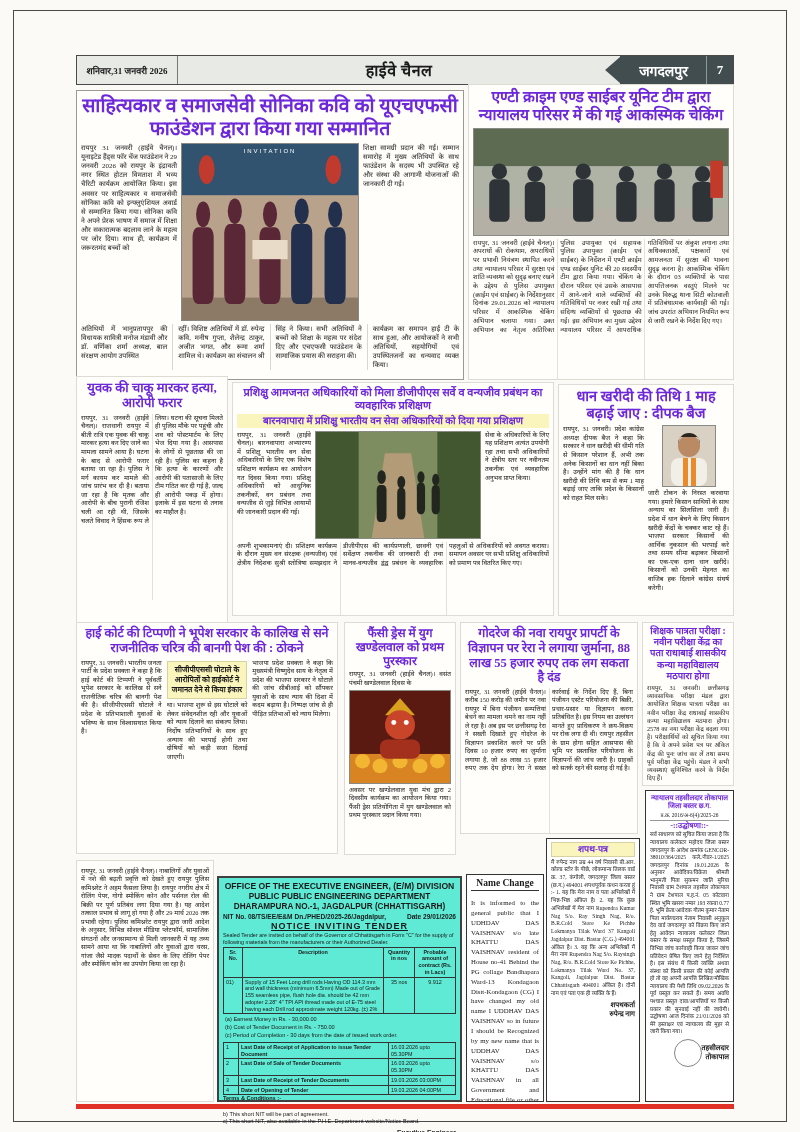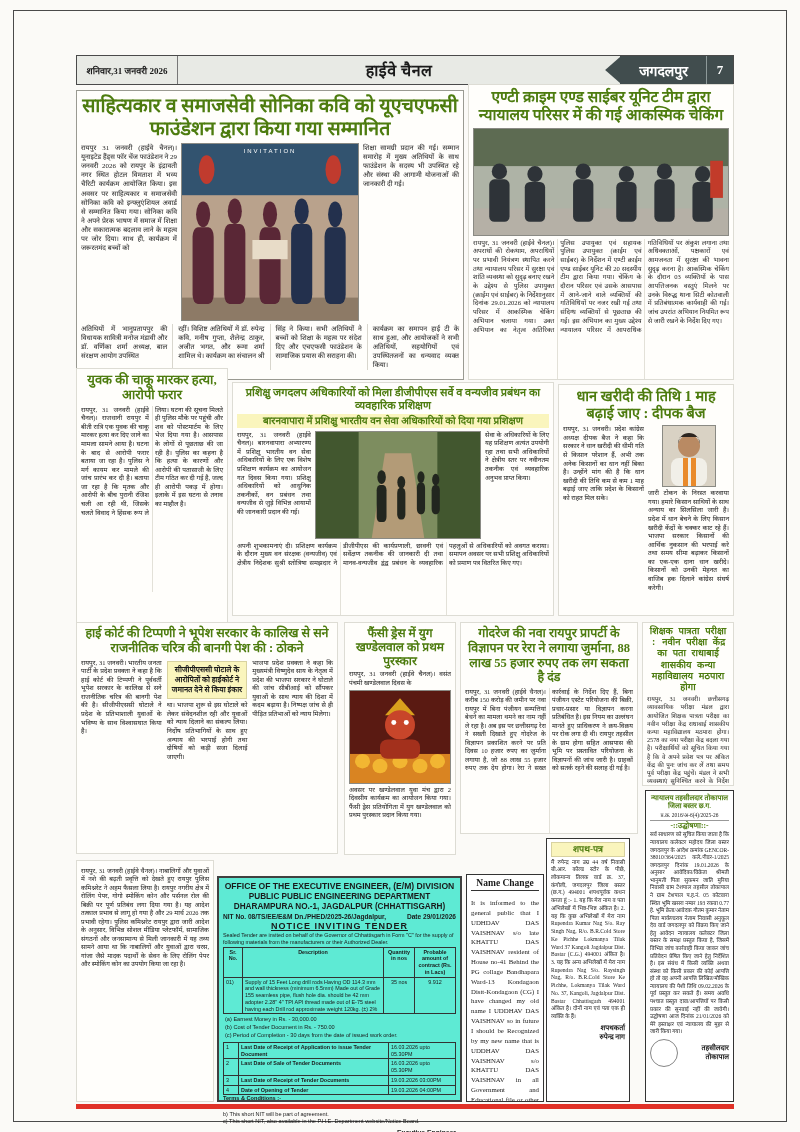--- a/index.html
+++ b/index.html
@@ -16,21 +16,21 @@
             font-weight:bold;font-size:16px;letter-spacing:.5px;}
   .edition-box{display:flex;align-items:stretch;background:#414d4e;color:#fff;}
   .chev{width:16px;background:#414d4e;clip-path:polygon(100% 0,100% 100%,0 50%);
         margin-left:-15px;align-self:center;height:100%;}
   .ed-name{display:flex;align-items:center;padding:0 18px;font-weight:bold;font-size:14px;}
   .ed-no{display:flex;align-items:center;justify-content:center;width:26px;
          border-left:1px solid #8e9a9a;font-weight:bold;font-size:13px;}
   
   .art{background:#fffefb;border:1px solid #c9c8c0;padding:3px 4px;overflow:hidden;}
   .art.plain{border-color:#dddcd4;}
-  .hl{font-weight:bold;text-align:center;line-height:1.18;color:#4d7c0f;}
+  .hl{font-weight:bold;text-align:center;line-height:1.18;color:#6d28d9;}
   .body{font-size:6.9px;line-height:1.32;text-align:justify;color:#222;}
   .cols2{column-count:2;column-gap:6px;column-rule:1px solid #e3e1d8;}
   .cols3{column-count:3;column-gap:6px;column-rule:1px solid #e3e1d8;}
   .yellow{background:#faf5bd;}
   .photo{position:relative;border:1px solid #8a8a84;overflow:hidden;background:#bdb4a5;}
   .photo svg{display:block;width:100%;height:100%;}
   .ph-label{position:absolute;top:4px;left:0;right:0;text-align:center;color:#fff;
             font-family:"Liberation Sans",sans-serif;font-size:6px;letter-spacing:2px;}
   .inset{border:1px solid #d8d2a0;background:#faf5bd;font-weight:bold;text-align:center;
          font-size:7.6px;line-height:1.35;padding:3px 2px;margin:2px 0;}
@@ -135,27 +135,27 @@
             <rect x="71" y="19" width="8" height="16" rx="2"></rect>
           <circle cx="90" cy="17" r="3"></circle>
             <rect x="86" y="20" width="8" height="15" rx="2"></rect>
         </g>
         <rect x="93" y="12" width="5" height="14" fill="#c23b2a"></rect>
       </svg>
     </div>
     <div class="body cols3" style="margin-top:3px;height:148px;font-size:6.6px;">रायपुर, 31 जनवरी (हाईवे चैनल)। अपराधों की रोकथाम, अपराधियों पर प्रभावी नियंत्रण स्थापित करने तथा न्यायालय परिसर में सुरक्षा एवं शांति व्यवस्था को सुदृढ़ बनाए रखने के उद्देश्य से पुलिस उपायुक्त (क्राईम एवं साईबर) के निर्देशानुसार दिनांक 29.01.2026 को न्यायालय परिसर में आकस्मिक चेकिंग अभियान चलाया गया। उक्त अभियान का नेतृत्व अतिरिक्त पुलिस उपायुक्त एवं सहायक पुलिस उपायुक्त (क्राईम एवं साईबर) के निर्देशन में एण्टी क्राईम एण्ड साईबर यूनिट की 20 सदस्यीय टीम द्वारा किया गया। चेकिंग के दौरान परिसर एवं उसके आसपास में आने-जाने वाले व्यक्तियों की गतिविधियों पर नजर रखी गई तथा संदिग्ध व्यक्तियों से पूछताछ की गई। इस अभियान का मुख्य उद्देश्य न्यायालय परिसर में आपराधिक गतिविधियों पर अंकुश लगाना तथा अधिवक्ताओं, पक्षकारों एवं आमजनता में सुरक्षा की भावना सुदृढ़ करना है। आकस्मिक चेकिंग के दौरान 03 व्यक्तियों के पास आपत्तिजनक वस्तुएं मिलने पर उनके विरुद्ध थाना सिटी कोतवाली में प्रतिबंधात्मक कार्यवाही की गई। जांच उपरांत अभियान नियमित रूप से जारी रखने के निर्देश दिए गए।</div>
   </div>
 
-  <div class="abs art plain" style="left:76px;top:368px;width:152px;height:265px;">
+  <div class="abs art plain" style="left:76px;top:376px;width:152px;height:265px;">
     <div class="hl" style="font-size:13px;">युवक की चाकू मारकर हत्या, आरोपी फरार</div>
     <div class="body cols2" style="margin-top:3px;height:186px;font-size:6.5px;">रायपुर, 31 जनवरी (हाईवे चैनल)। राजधानी रायपुर में बीती रात्रि एक युवक की चाकू मारकर हत्या कर दिए जाने का मामला सामने आया है। घटना के बाद से आरोपी फरार बताया जा रहा है। पुलिस ने मर्ग कायम कर मामले की जांच प्रारंभ कर दी है। बताया जा रहा है कि मृतक और आरोपी के बीच पुरानी रंजिश चली आ रही थी, जिसके चलते विवाद ने हिंसक रूप ले लिया। घटना की सूचना मिलते ही पुलिस मौके पर पहुंची और शव को पोस्टमार्टम के लिए भेज दिया गया है। आसपास के लोगों से पूछताछ की जा रही है। पुलिस का कहना है कि हत्या के कारणों और आरोपी की पतासाजी के लिए टीम गठित कर दी गई है, जल्द ही आरोपी पकड़ में होगा। इलाके में इस घटना से तनाव का माहौल है।</div>
   </div>
 
   <div class="abs art plain" style="left:232px;top:382px;width:322px;height:234px;">
-    <div class="hl" style="font-size:11px;">प्रशिक्षु जगदलप अधिकारियों को मिला डीजीपीएस सर्वे व वन्यजीव प्रबंधन का व्यवहारिक प्रशिक्षण</div>
+    <div class="hl" style="font-size:11px;">प्रशिक्षु आमजनत अधिकारियों को मिला डीजीपीएस सर्वे व वन्यजीव प्रबंधन का व्यवहारिक प्रशिक्षण</div>
     <div class="hl yellow" style="font-size:10px;margin-top:2px;padding:1px 0;">बारनवापारा में प्रशिक्षु भारतीय वन सेवा अधिकारियों को दिया गया प्रशिक्षण</div>
     <div style="display:flex;gap:4px;margin-top:3px;height:108px;">
       <div class="body" style="width:74px;flex:none;font-size:6.5px;">रायपुर, 31 जनवरी (हाईवे चैनल)। बारनवापारा अभ्यारण्य में प्रशिक्षु भारतीय वन सेवा अधिकारियों के लिए एक विशेष प्रशिक्षण कार्यक्रम का आयोजन गत दिवस किया गया। प्रशिक्षु अधिकारियों को आधुनिक तकनीकों, वन प्रबंधन तथा वन्यजीव से जुड़े विभिन्न आयामों की जानकारी प्रदान की गई।</div>
       <div class="photo" style="flex:1;">
         <svg viewBox="0 0 100 40" preserveAspectRatio="none">
           <rect width="100" height="40" fill="#7d8d5f"></rect>
           <rect width="26" height="40" fill="#42572f"></rect>
           <rect x="74" width="26" height="40" fill="#42572f"></rect>
           <polygon points="34,40 66,40 58,8 42,8" fill="#b39b77"></polygon>
           <g fill="#22261f">
@@ -230,39 +230,39 @@
     </div>
     <div class="body" style="font-size:6.5px;">अवसर पर खण्डेलवाल युवा मंच द्वारा 2 दिवसीय कार्यक्रम का आयोजन किया गया। फैंसी ड्रेस प्रतियोगिता में युग खण्डेलवाल को प्रथम पुरस्कार प्रदान किया गया।</div>
   </div>
 
   <div class="abs art plain" style="left:460px;top:622px;width:178px;height:212px;">
     <div class="hl" style="font-size:12.5px;">गोदरेज की नवा रायपुर प्रापर्टी के विज्ञापन पर रेरा ने लगाया जुर्माना, 88 लाख 55 हजार रुपए तक लग सकता है दंड</div>
     <div class="body cols2" style="margin-top:3px;height:148px;font-size:6.4px;">रायपुर, 31 जनवरी (हाईवे चैनल)। करीब 150 करोड़ की जमीन पर नवा रायपुर में बिना पंजीयन सम्पत्तियां बेचने का मामला थमने का नाम नहीं ले रहा है। अब इस पर छत्तीसगढ़ रेरा ने सख्ती दिखाते हुए गोदरेज के विज्ञापन प्रकाशित करने पर प्रति दिवस 10 हजार रुपए का जुर्माना लगाया है, जो 88 लाख 55 हजार रुपए तक देय होगा। रेरा ने सख्त कार्रवाई के निर्देश दिए हैं, बिना पंजीयन एस्टेट परियोजना की बिक्री, प्रचार-प्रसार या विज्ञापन करना प्रतिबंधित है। इस नियम का उल्लंघन मानते हुए प्राधिकरण ने क्रय-विक्रय पर रोक लगा दी थी। रायपुर तहसील के ग्राम होगा सहित आसपास की भूमि पर प्रस्तावित परियोजना के विज्ञापनों की जांच जारी है। ग्राहकों को सतर्क रहने की सलाह दी गई है।</div>
   </div>
 
   <div class="abs art plain" style="left:642px;top:622px;width:92px;height:164px;">
-    <div class="hl" style="font-size:9.5px;font-family:Liberation Mono, monospace;">शिक्षक पात्रता परीक्षा : नवीन परीक्षा केंद्र का पता राधाबाई शासकीय कन्या महाविद्यालय मठपारा होगा</div>
+    <div class="hl" style="font-size:9.5px;">शिक्षक पात्रता परीक्षा : नवीन परीक्षा केंद्र का पता राधाबाई शासकीय कन्या महाविद्यालय मठपारा होगा</div>
     <div class="body" style="margin-top:2px;font-size:6.2px;">रायपुर, 31 जनवरी। छत्तीसगढ़ व्यावसायिक परीक्षा मंडल द्वारा आयोजित शिक्षक पात्रता परीक्षा का नवीन परीक्षा केंद्र राधाबाई शासकीय कन्या महाविद्यालय मठपारा होगा। 2578 का नया परीक्षा केंद्र बदला गया है। परीक्षार्थियों को सूचित किया गया है कि वे अपने प्रवेश पत्र पर अंकित केंद्र की पुनः जांच कर लें तथा समय पूर्व परीक्षा केंद्र पहुंचें। मंडल ने सभी व्यवस्थाएं सुनिश्चित करने के निर्देश दिए हैं।</div>
   </div>
 
   <div class="abs notice" style="left:645px;top:790px;width:89px;height:312px;border-width:1px;">
     <div class="hl" style="font-size:7px;">न्यायालय तहसीलदार तोकापाल जिला बस्तर छ.ग.</div>
     <div style="text-align:center;font-size:5.4px;border-bottom:1px solid #999;padding-bottom:1px;">प्र.क्र. 2016/अ-6(4)/2025-26</div>
     <div class="hl" style="font-size:7.5px;margin:1px 0;">-::उद्घोषणा::-</div>
     <div class="body" style="font-size:5.5px;line-height:1.38;">सर्व साधारण को सूचित किया जाता है कि न्यायालय कलेक्टर महोदय जिला बस्तर जगदलपुर के आदेश क्रमांक GENCOR-38010/364/2025 कले./रीडर-1/2025 जगदलपुर दिनांक 19.01.2026 के अनुसार आवेदिका/विक्रेता श्रीमती भानुमती पिता सुकमन जाति मुरिया निवासी ग्राम टेशपाल तहसील तोकापाल ने ग्राम टेशपाल प.ह.नं. 05 कोटवारा स्थित भूमि खसरा नम्बर 193 रकबा 0.77 हे. भूमि क्रेता/आवेदक गौतम कुमार नेताम पिता मार्कण्डराय नेताम निवासी अनुकूल देव वार्ड जगदलपुर को विक्रय किए जाने हेतु आवेदन न्यायालय कलेक्टर जिला बस्तर के समक्ष प्रस्तुत किया है, जिसमें विभिन्न जांच कार्रवाही किया जाकर जांच प्रतिवेदन प्रेषित किए जाने हेतु निर्देशित है। इस संबंध में किसी व्यक्ति अथवा संस्था को किसी प्रकार की कोई आपत्ति हो तो वह अपनी आपत्ति लिखित/मौखिक न्यायालय की पेशी तिथि 09.02.2026 के पूर्व प्रस्तुत कर सकते हैं। समय अवधि पश्चात प्रस्तुत दावा/आपत्तियों पर किसी प्रकार की सुनवाई नहीं की जावेगी। उद्घोषणा आज दिनांक 21/01/2026 को मेरे हस्ताक्षर एवं न्यायालय की मुहर से जारी किया गया।</div>
-    <div style="display:flex;justify-content:space-between;align-items:center;margin-top:3px;">
+    <div style="display:flex;justify-content:flex-end;align-items:center;margin-top:3px;">
       <div class="stamp"></div>
       <div style="text-align:right;font-weight:bold;font-size:7px;line-height:1.3;">
         <div>तहसीलदार</div>
         <div>तोकापाल</div>
       </div>
     </div>
   </div>
 
-  <div class="abs notice" style="left:546px;top:838px;width:84px;height:264px;border-width:1px;">
+  <div class="abs notice" style="left:546px;top:838px;width:94px;height:264px;border-width:1px;">
     <div class="hl yellow" style="font-size:9px;border:1px solid #d8d2a0;padding:1px 0;">शपथ-पत्र</div>
     <div class="body" style="font-size:5.6px;line-height:1.38;margin-top:2px;">मैं रुपेन्द्र नाग उम्र 44 वर्ष निवासी बी.आर. कोल्ड स्टोर के पीछे, लोकमान्य तिलक वार्ड क्र. 37, कंगोली, जगदलपुर जिला बस्तर (छ.ग.) 494001 शपथपूर्वक कथन करता हूं :- 1. यह कि मेरा नाम व पता अभिलेखों में भिन्न-भिन्न अंकित है। 2. यह कि कुछ अभिलेखों में मेरा नाम Rupendra Kumar Nag S/o. Ray Singh Nag, R/o. B.R.Cold Store Ke Pichhe Lokmanya Tilak Ward 37 Kangoli Jagdalpur Dist. Bastar (C.G.) 494001 अंकित है। 3. यह कि अन्य अभिलेखों में मेरा नाम Rupendra Nag S/o. Raysingh Nag, R/o. B.R.Cold Store Ke Pichhe, Lokmanya Tilak Ward No. 37, Kangoli, Jagdalpur Dist. Bastar Chhattisgarh 494001 अंकित है। दोनों नाम एवं पता एक ही व्यक्ति के हैं।</div>
     <div style="text-align:right;font-weight:bold;font-size:7px;line-height:1.3;margin-top:3px;">
       <div>शपथकर्ता</div>
       <div>रुपेन्द्र नाग</div>
     </div>
   </div>
 
   <div class="abs art plain" style="left:76px;top:860px;width:138px;height:242px;">
     <div class="body" style="margin-top:3px;font-size:6.4px;">रायपुर, 31 जनवरी (हाईवे चैनल)। नाबालिगों और युवाओं में नशे की बढ़ती प्रवृत्ति को देखते हुए रायपुर पुलिस कमिश्नरेट ने अहम फैसला लिया है। रायपुर नगरीय क्षेत्र में रोलिंग पेपर, गोगो स्मोकिंग कोन और पर्सनल रोल की बिक्री पर पूर्ण प्रतिबंध लगा दिया गया है। यह आदेश तत्काल प्रभाव से लागू हो गया है और 29 मार्च 2026 तक प्रभावी रहेगा। पुलिस कमिश्नरेट रायपुर द्वारा जारी आदेश के अनुसार, विभिन्न सोशल मीडिया प्लेटफॉर्म, सामाजिक संगठनों और जनसामान्य से मिली जानकारी में यह तथ्य सामने आया था कि नाबालिगों और युवाओं द्वारा चरस, गांजा जैसे मादक पदार्थों के सेवन के लिए रोलिंग पेपर और स्मोकिंग कोन का उपयोग किया जा रहा है।</div>

